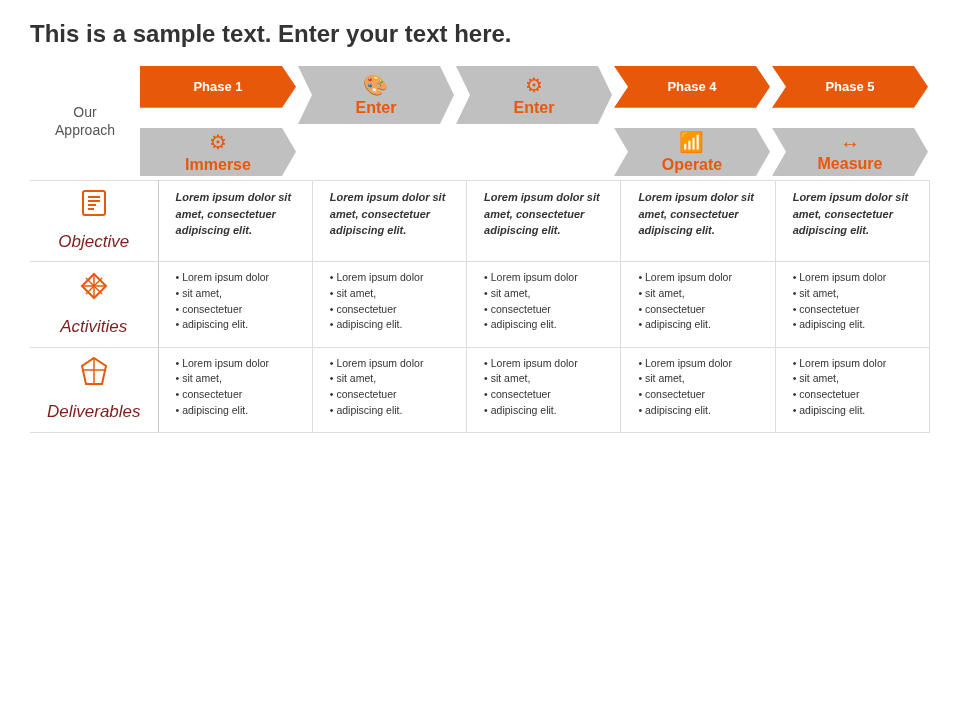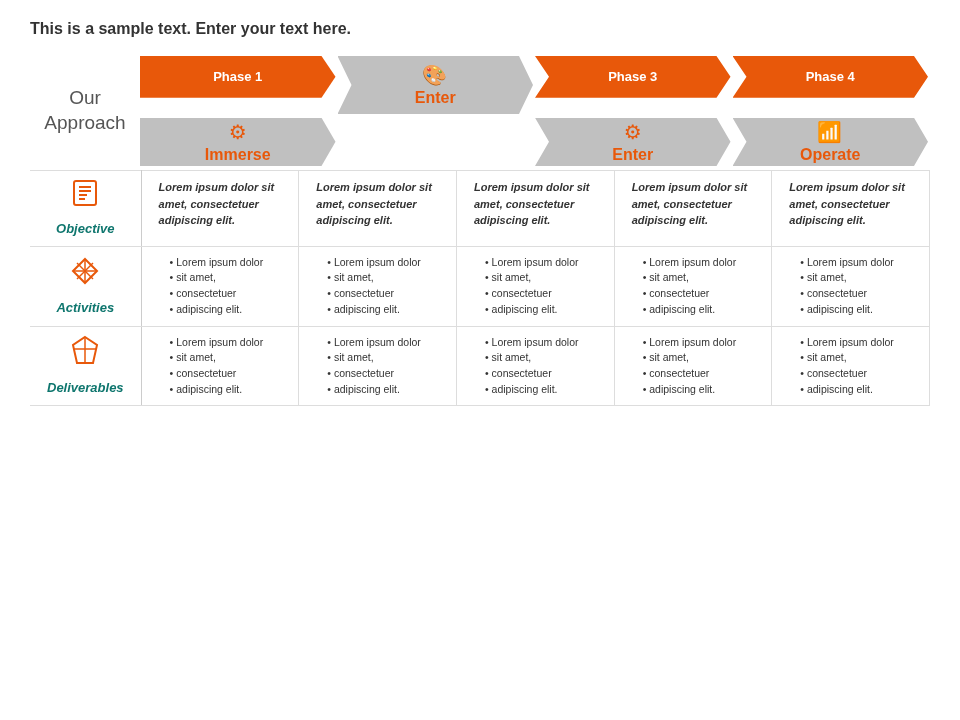--- a/index.html
+++ b/index.html
@@ -11,40 +11,40 @@
       overflow: hidden;
     }
 
     .page {
       width: 960px;
       height: 720px;
       padding: 20px 30px;
     }
 
     .title {
-      font-size: 16px;
+      font-size: 24px;
       font-weight: 700;
       color: #333;
       margin-bottom: 18px;
     }
 
     
     .phases-row {
       display: flex;
       align-items: stretch;
       margin-bottom: 0;
       height: 110px;
     }
 
     .approach-label {
       width: 110px;
       display: flex;
       align-items: center;
       justify-content: center;
-      font-size: 19px;
+      font-size: 14px;
       color: #555;
       text-align: center;
       line-height: 1.3;
       flex-shrink: 0;
     }
 
     .phases-container {
       display: flex;
       flex: 1;
       position: relative;
@@ -138,24 +138,24 @@
       height: 100%;
     }
 
     .row-icon {
       font-size: 24px;
       color: #e8580a;
       margin-bottom: 4px;
     }
 
     .row-title {
-      font-size: 13px;
-      font-weight: 700;
+      font-size: 17px;
+      font-weight: 400;
       font-style: italic;
-      color: #0f766e;
+      color: #7f1d1d;
     }
 
     .objective-text {
       font-style: italic;
       font-weight: 700;
       font-size: 11px;
       color: #333;
       line-height: 1.5;
     }
 
@@ -165,21 +165,20 @@
     }
 
     .bullet-list li::before {
       content: "• ";
       color: #333;
     }
 
     .bullet-list li {
       margin-bottom: 1px;
       font-size: 10.5px;
-      margin-left: 11px;
     }
   </style>
 </head>
 <body>
 
 <div class="page">
 
   <div class="title">This is a sample text. Enter your text here.</div>
 
   <div class="phases-row">
@@ -195,35 +194,41 @@
       </div>
 
       <div class="phase-arrow">
         <div class="phase-arrow-bottom">
           <div class="phase-icon">🎨</div>
           <div class="phase-sub-label">Enter</div>
         </div>
       </div>
 
       <div class="phase-arrow">
-        <div class="phase-arrow-top">Phase 3</div>
         <div class="phase-arrow-bottom">
           <div class="phase-icon">⚙</div>
           <div class="phase-sub-label">Enter</div>
         </div>
       </div>
 
       <div class="phase-arrow">
         <div class="phase-arrow-top">Phase 4</div>
         <div class="phase-arrow-bottom">
           <div class="phase-icon">📶</div>
           <div class="phase-sub-label">Operate</div>
         </div>
       </div>
 
+      <div class="phase-arrow">
+        <div class="phase-arrow-top">Phase 5</div>
+        <div class="phase-arrow-bottom">
+          <div class="phase-icon">↔</div>
+          <div class="phase-sub-label">Measure</div>
+        </div>
+      </div>
 
     </div>
   </div>
 
   <table class="data-table">
 
     <tbody>
         <tr>
       <td>
         <div class="row-label">

